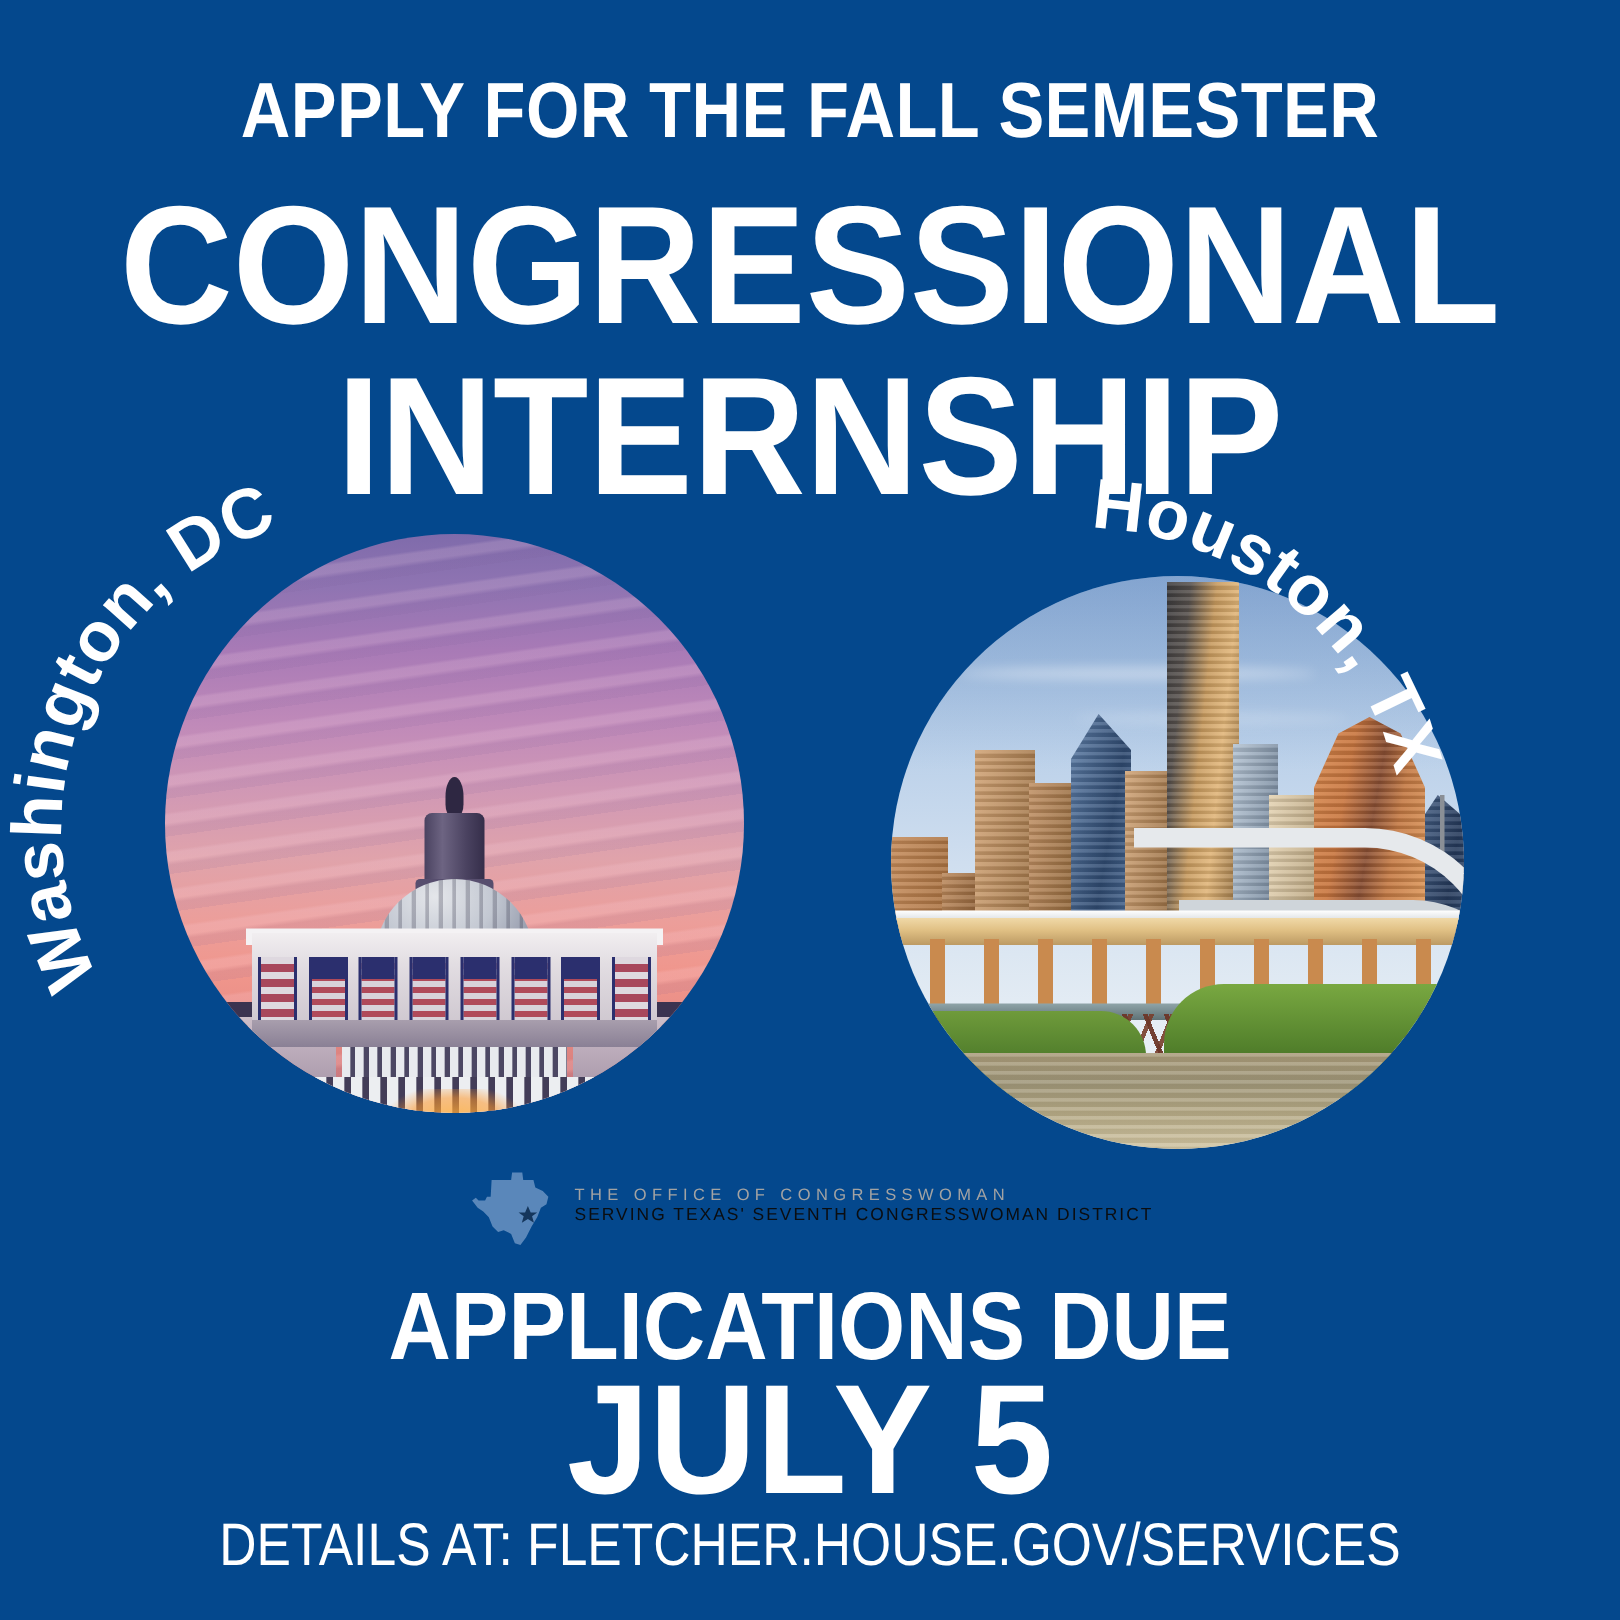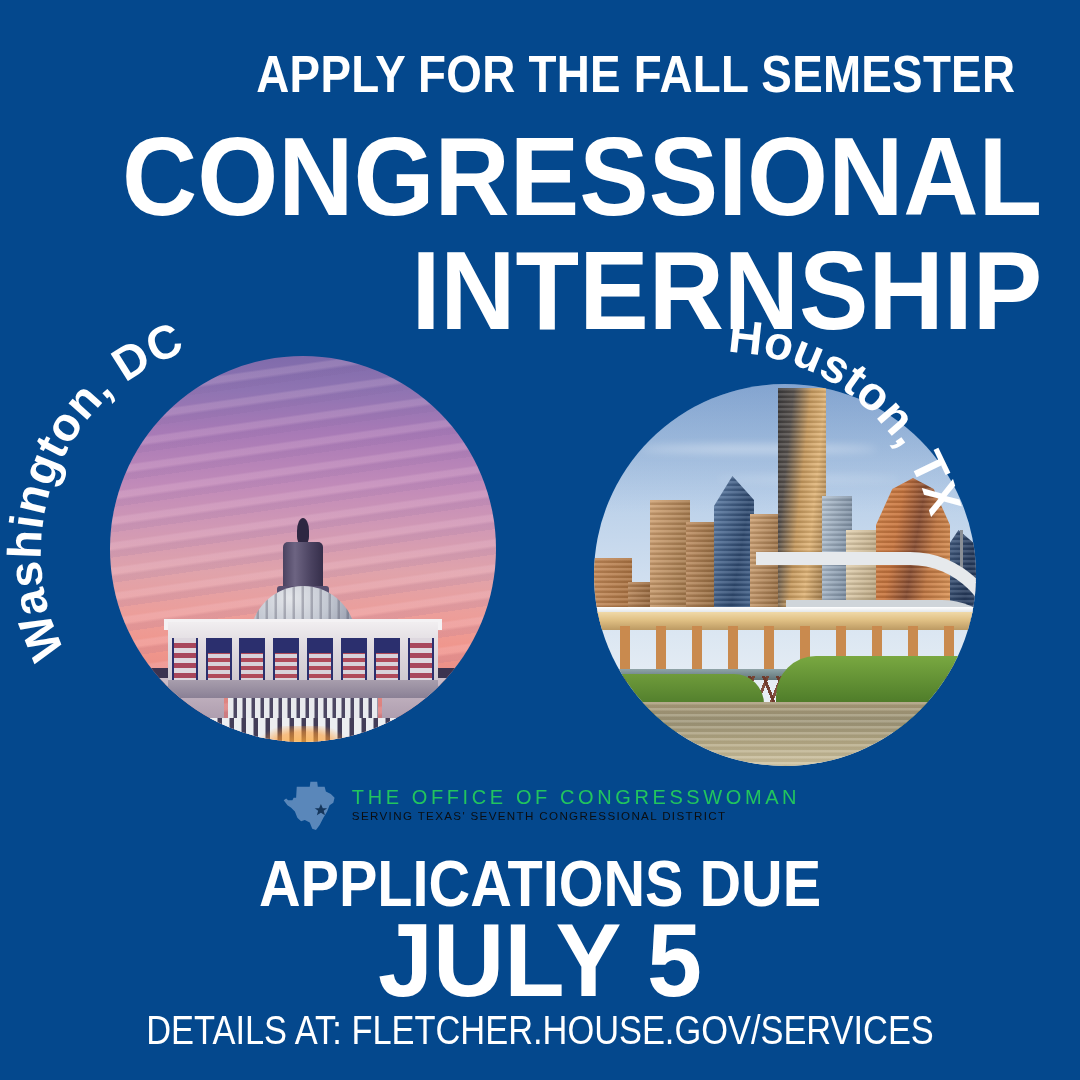--- a/index.html
+++ b/index.html
@@ -9,21 +9,21 @@
     font-family:"Liberation Sans", sans-serif;
     position:relative;
     -webkit-font-smoothing:antialiased;
   }
 
   .poster { position:absolute; inset:0; background:#04488d; }
 
   
   .headline-block {
     position:absolute; top:0; left:0; width:1080px;
-    text-align:right; color:#ffffff;
+    text-align:center; color:#ffffff;
   }
   .eyebrow {
     font-size:52px; font-weight:700; letter-spacing:0.3px;
     line-height:1; padding-top:48px;
     transform:scaleX(0.88); transform-origin:center top;
     white-space:nowrap;
   }
   .title-1 {
     font-size:112px; font-weight:700; line-height:0.98;
     padding-top:22px; transform:scaleX(0.93); transform-origin:center top;
@@ -285,21 +285,21 @@
 
   
   .logo {
     position:absolute; left:50%; transform:translateX(-50%);
     top:768px; width:400px; height:72px;
     display:flex; align-items:center; justify-content:center; gap:10px;
   }
   .tx-icon { width:62px; height:62px; position:relative; flex:0 0 auto; }
   .logo-text { display:flex; flex-direction:column; align-items:flex-start; }
   .logo-line1 {
-    font-size:20px; font-weight:400; color:#22c55e;
+    font-size:11px; font-weight:400; color:#a3a3a3;
     letter-spacing:3.6px; line-height:1.15; white-space:nowrap;
   }
   .logo-line2 {
     font-size:31px; font-weight:700; color:#000000;
     letter-spacing:-0.2px; line-height:1.02; white-space:nowrap;
   }
   .logo-line3 {
     font-size:11.6px; font-weight:400; color:#0b0d10;
     letter-spacing:1.35px; line-height:1.2; white-space:nowrap;
   }
@@ -457,21 +457,21 @@
     <div class="tx-icon">
       <svg viewBox="0 0 100 100" width="62" height="62">
         <path d="M6,44 L10,41 L13,44 L20,44 L22,40 L26,40 L27,22 L48,22 L49,14 L60,14 L61,22 L72,22
                  L74,30 L82,34 L88,40 L86,48 L80,52 L76,62 L70,72 L64,84 L58,92 L52,90 L48,80
                  L40,76 L34,78 L28,72 L24,62 L18,56 L12,52 Z" fill="#5f8bbd" opacity="0.95"></path>
         <path d="M66,50 L69,57 L76,57 L70.5,61 L72.5,68 L66,64 L59.5,68 L61.5,61 L56,57 L63,57 Z" fill="#15365c"></path>
       </svg>
     </div>
     <div class="logo-text">
       <div class="logo-line1">THE OFFICE OF CONGRESSWOMAN</div>
-      <div class="logo-line3">SERVING TEXAS' SEVENTH CONGRESSIONAL DISTRICT</div>
+      <div class="logo-line3">SERVING TEXAS' SEVENTH CONGRESSWOMAN DISTRICT</div>
     </div>
   </div>
 
   <div class="footer due">APPLICATIONS DUE</div>
   <div class="footer date">JULY 5</div>
   <div class="footer details">DETAILS AT: FLETCHER.HOUSE.GOV/SERVICES</div>
 
 </div>
 
 </body></html>

